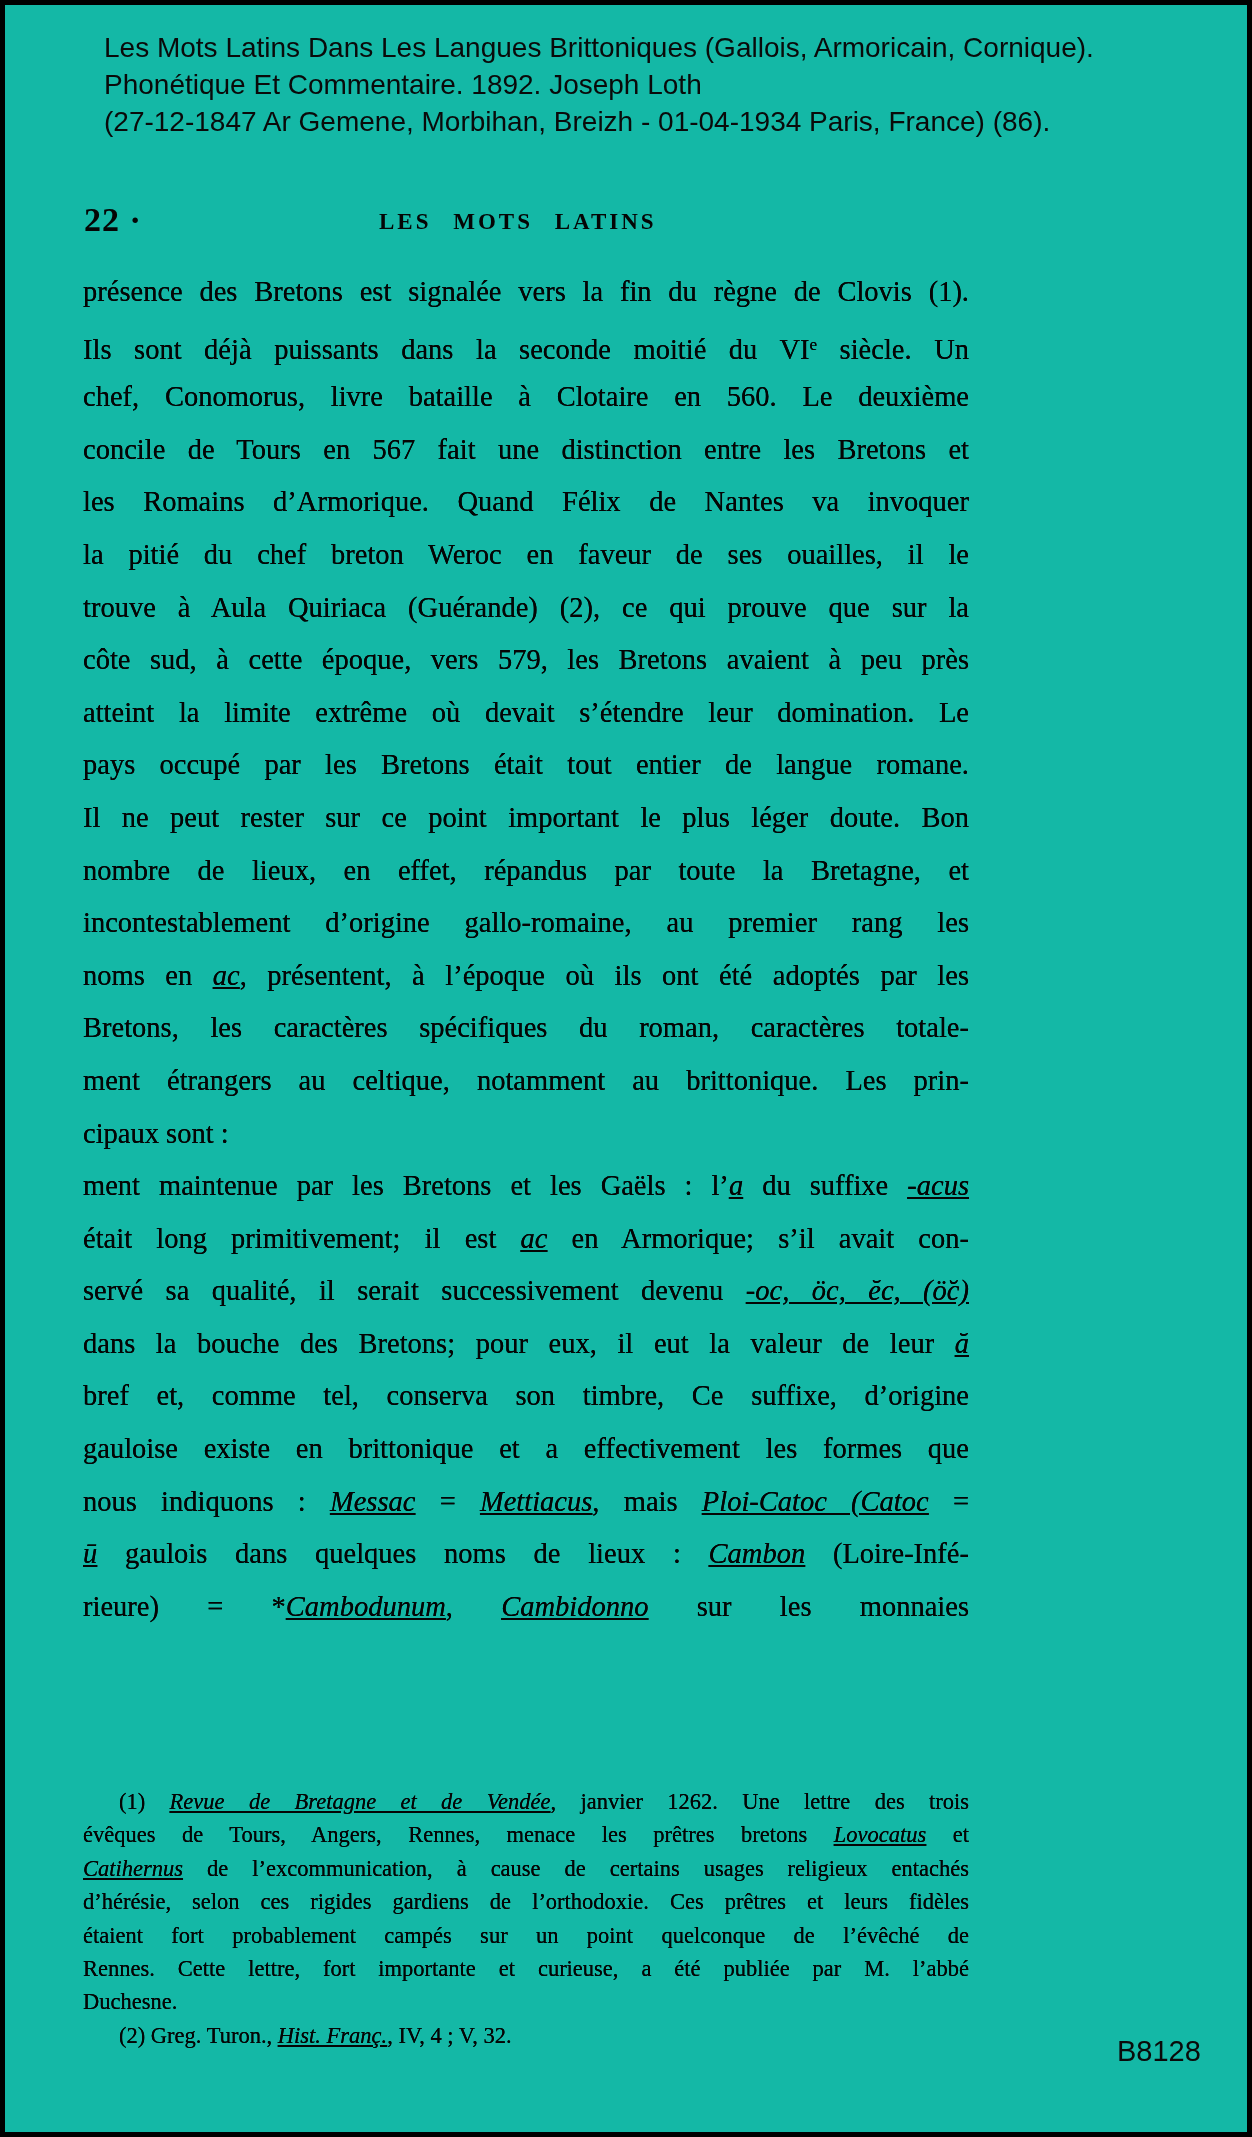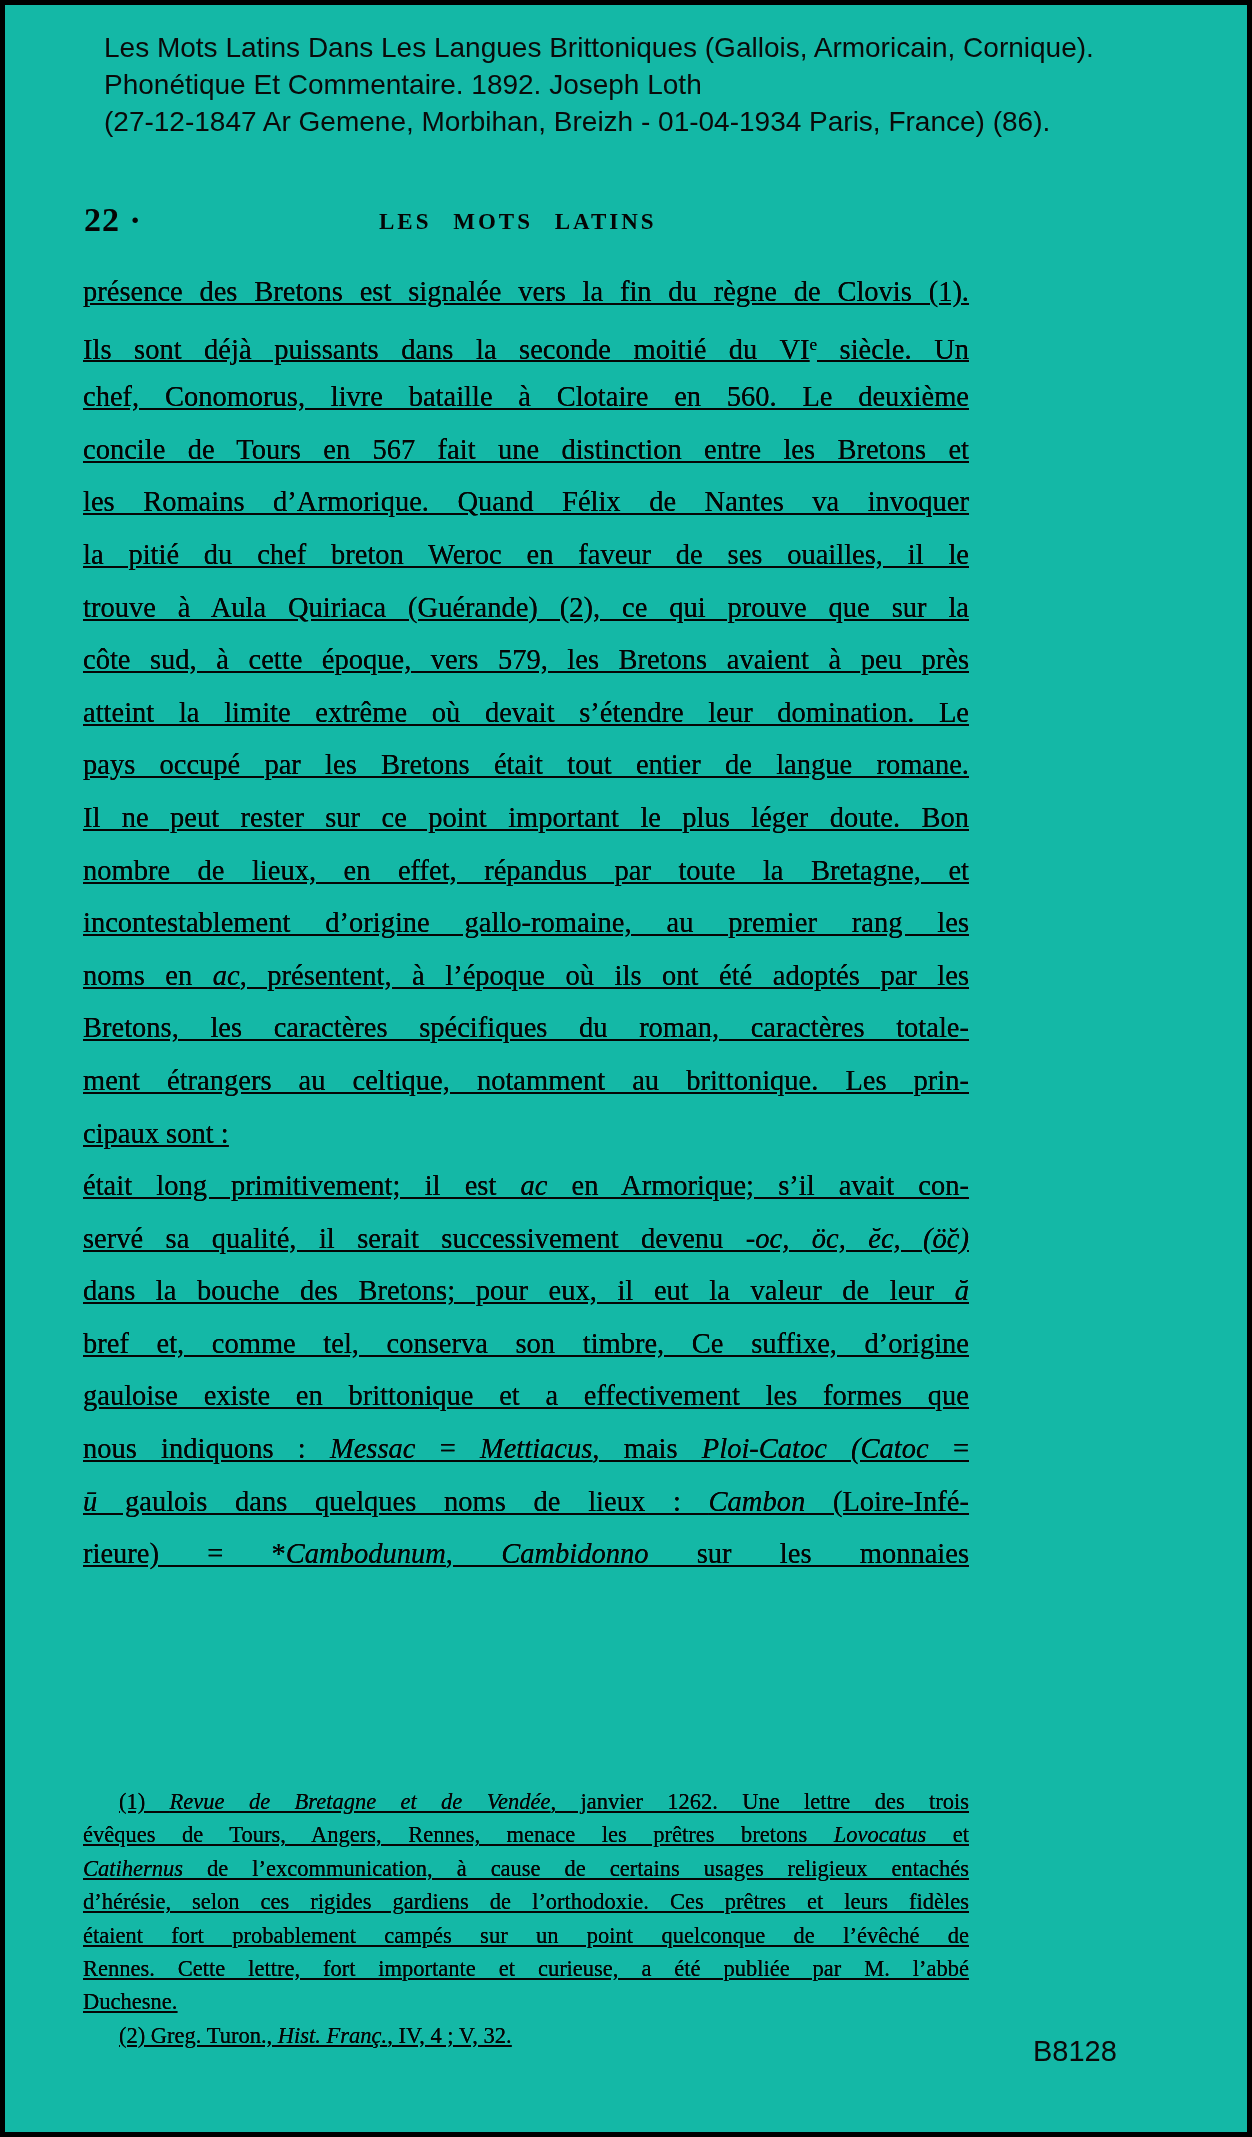--- a/index.html
+++ b/index.html
@@ -76,26 +76,26 @@
   
   .bl {
     text-align: justify;
     text-align-last: justify;
     overflow: hidden;
     white-space: normal;
   }
   .bl.noj { text-align: left; text-align-last: left; }
   .bl.ind { text-indent: 36px; }
   .it { font-style: italic; text-decoration: underline; }
-  .rm { font-style: normal; text-decoration: underline; }
+  .rm { font-style: normal; }
   .sup { font-size: 0.6em; vertical-align: 0.5em; }
   
   .catalog-code {
     position: absolute;
-    left: 1028px;
+    left: 1112px;
     top: 2030px;
     font-family: "Liberation Sans", sans-serif;
     font-size: 29px;
     color: #0a0a0a;
   }
 </style>
 </head>
 <body>
 
 <div class="scan-page">
@@ -122,20 +122,21 @@
       <div class="bl"><span class="rm">côte sud, à cette époque, vers 579, les Bretons avaient à peu près</span></div>
       <div class="bl"><span class="rm">atteint la limite extrême où devait s’étendre leur domination. Le</span></div>
       <div class="bl"><span class="rm">pays occupé par les Bretons était tout entier de langue romane.</span></div>
       <div class="bl"><span class="rm">Il ne peut rester sur ce point important le plus léger doute. Bon</span></div>
       <div class="bl"><span class="rm">nombre de lieux, en effet, répandus par toute la Bretagne, et</span></div>
       <div class="bl"><span class="rm">incontestablement d’origine gallo-romaine, au premier rang les</span></div>
       <div class="bl"><span class="rm">noms en </span><span class="it">ac</span><span class="rm">, présentent, à l’époque où ils ont été adoptés par les</span></div>
       <div class="bl"><span class="rm">Bretons, les caractères spécifiques du roman, caractères totale-</span></div>
       <div class="bl"><span class="rm">ment étrangers au celtique, notamment au brittonique. Les prin-</span></div>
       <div class="bl noj"><span class="rm">cipaux sont :</span></div>
+      <div class="bl"><span class="rm">ment maintenue par les Bretons et les Gaëls : l’</span><span class="it">a</span><span class="rm"> du suffixe </span><span class="it">-acus</span></div>
       <div class="bl"><span class="rm">était long primitivement; il est </span><span class="it">ac</span><span class="rm"> en Armorique; s’il avait con-</span></div>
       <div class="bl"><span class="rm">servé sa qualité, il serait successivement devenu </span><span class="it">-oc, öc, ĕc, (ö̆c)</span></div>
       <div class="bl"><span class="rm">dans la bouche des Bretons; pour eux, il eut la valeur de leur </span><span class="it">ă</span></div>
       <div class="bl"><span class="rm">bref et, comme tel, conserva son timbre, Ce suffixe, d’origine</span></div>
       <div class="bl"><span class="rm">gauloise existe en brittonique et a effectivement les formes que</span></div>
       <div class="bl"><span class="rm">nous indiquons : </span><span class="it">Messac</span><span class="rm"> = </span><span class="it">Mettiacus</span><span class="rm">, mais </span><span class="it">Ploi-Catoc (Catoc</span><span class="rm"> =</span></div>
       <div class="bl"><span class="it">ū</span><span class="rm"> gaulois dans quelques noms de lieux : </span><span class="it">Cambon</span><span class="rm"> (Loire-Infé-</span></div>
       <div class="bl"><span class="rm">rieure) = *</span><span class="it">Cambodunum</span><span class="rm">, </span><span class="it">Cambidonno</span><span class="rm"> sur les monnaies</span></div>
     </div>
 

